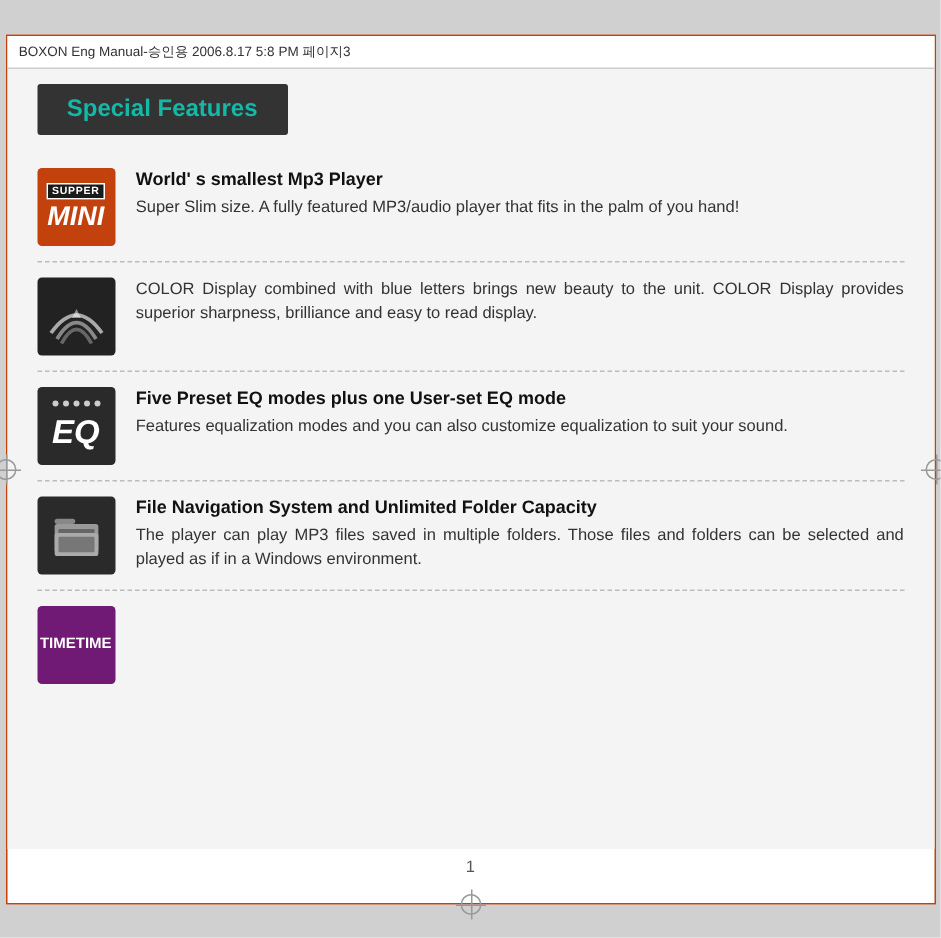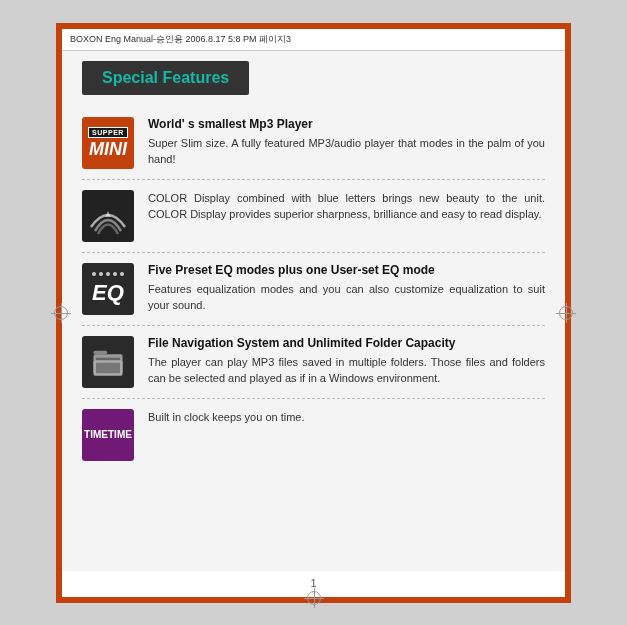--- a/index.html
+++ b/index.html
@@ -11,24 +11,24 @@
       font-family: Arial, sans-serif;
       font-size: 12px;
       display: flex;
       align-items: center;
       justify-content: center;
       overflow: hidden;
     }
 
     .page-wrapper {
       background: #ffffff;
-      width: 515px;
+      width: 620px;
       height: 580px;
       position: relative;
-      border: 6px solid #c2410c;
+      border: 1px solid #c2410c;
     }
 
     .header-bar {
       font-size: 9px;
       color: #333;
       padding: 4px 8px;
       border-bottom: 1px solid #ccc;
       background: #fff;
     }
 
@@ -242,21 +242,21 @@
     <div class="title-box">Special Features</div>
 
     
     <div class="feature-item">
       <div class="icon-box supper-mini">
         <span class="icon-supper">SUPPER</span>
         <span class="icon-mini">MINI</span>
       </div>
       <div class="feature-text">
         <div class="feature-title">World' s smallest Mp3 Player</div>
-        <div class="feature-desc">Super Slim size. A fully featured MP3/audio player that modes in the palm of you hand!</div>
+        <div class="feature-desc">Super Slim size. A fully featured MP3/audio player that fits in the palm of you hand!</div>
       </div>
     </div>
 
     
     <div class="feature-item">
       <div class="icon-box icon-color-display">
         <svg viewBox="0 0 42 42" xmlns="http://www.w3.org/2000/svg">
           <g fill="none" stroke="#aaa" stroke-width="2.5">
             <path d="M4 32 Q21 8 38 32"></path>
             <path d="M8 36 Q21 14 34 36" stroke="#888"></path>
@@ -305,20 +305,19 @@
       </div>
     </div>
 
     
     <div class="feature-item">
       <div class="icon-box icon-time">
         <span>TIME</span>
         <span>TIME</span>
       </div>
       <div class="feature-text">
-        <div class="feature-desc">Built in clock keeps you on time.</div>
       </div>
     </div>
 
   </div>
 
   <div class="page-number">1</div>
 </div>
 
 </body></html>

